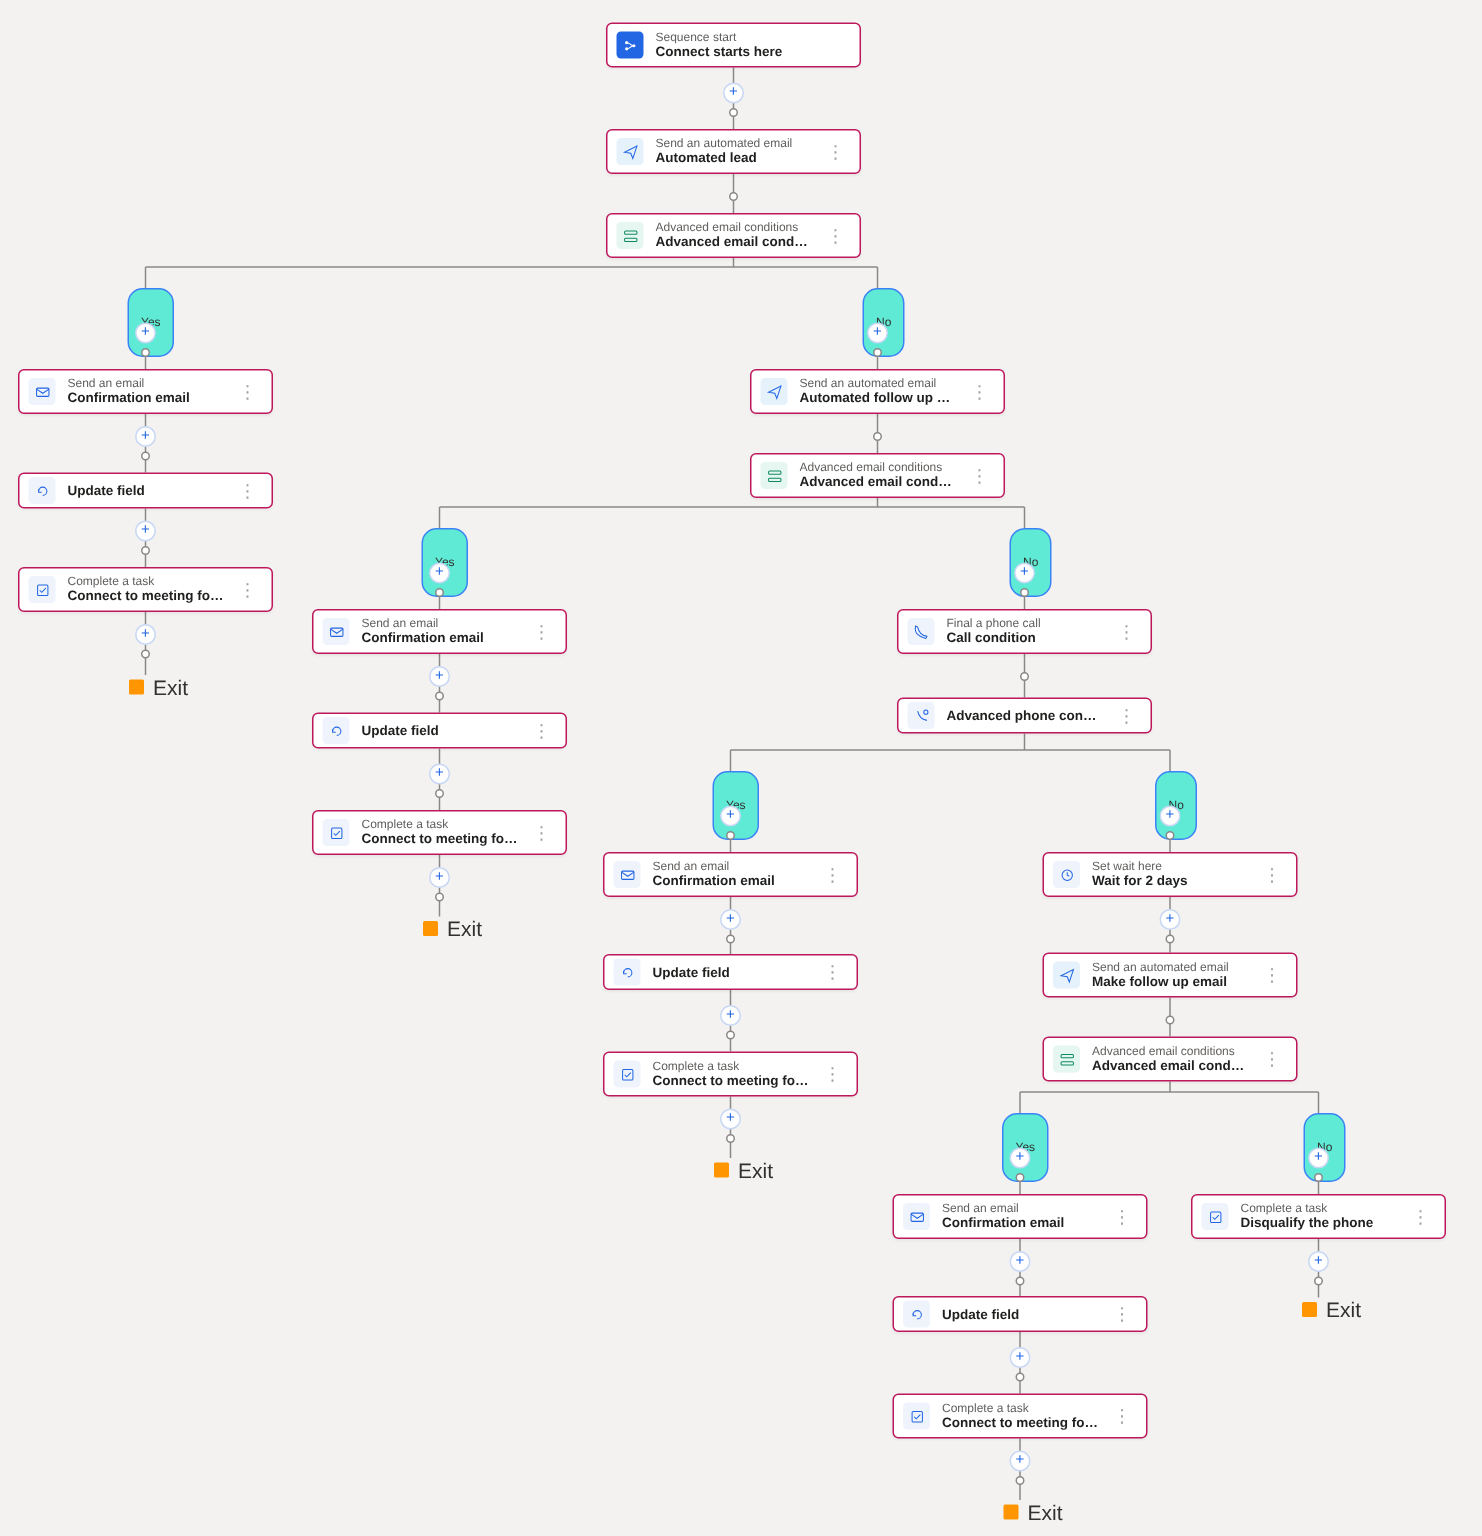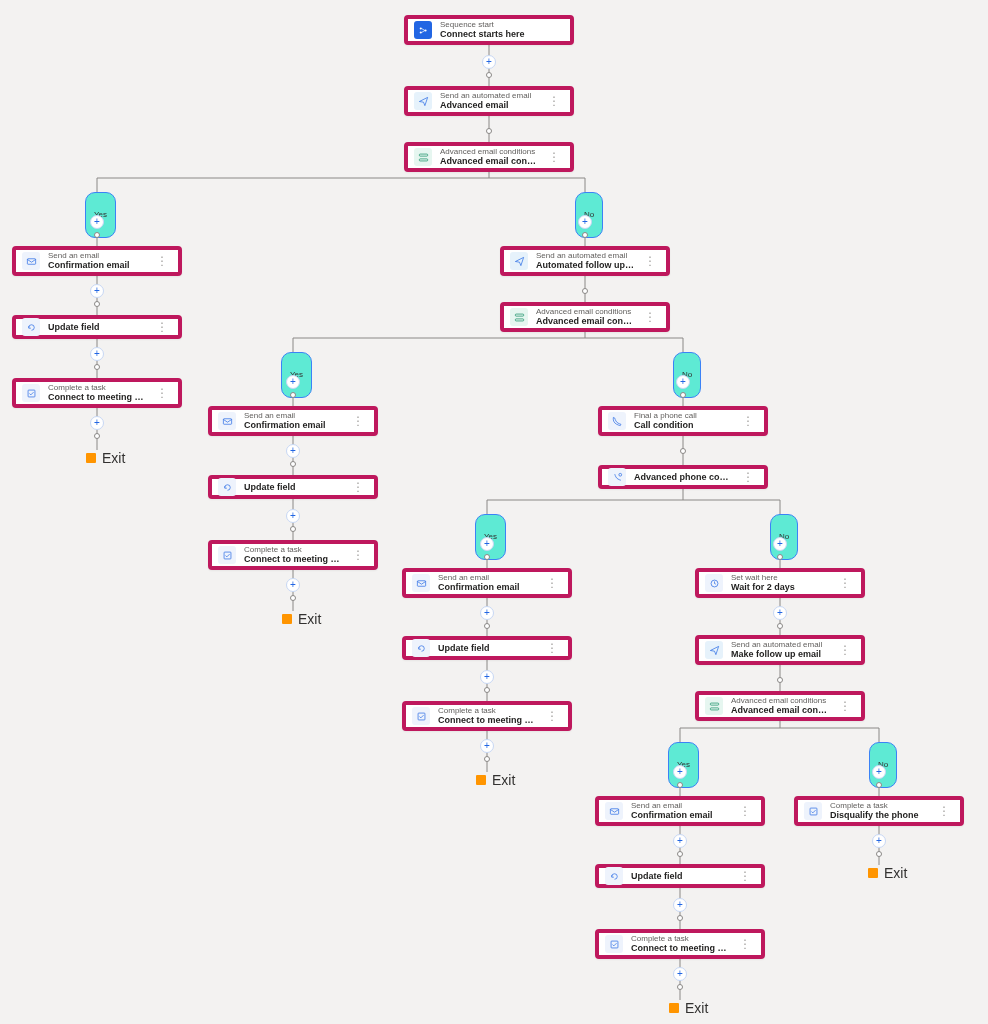--- a/index.html
+++ b/index.html
@@ -16,21 +16,21 @@
     overflow: hidden;
   }
   .canvas {
     position: relative;
     width: 988px;
     height: 1024px;
   }
   .card {
     position: absolute;
     background: #fff;
-    border: 4px solid #be185d;
+    border: 1px solid #be185d;
     border-radius: 4px;
     box-shadow: 0 1px 2px rgba(0,0,0,0.05);
     display: flex;
     align-items: center;
     padding: 6px 8px 6px 6px;
     gap: 8px;
     width: 170px;
     height: 30px;
   }
   .card.start .icon {
@@ -232,21 +232,21 @@
 <div class="dot" style="left:486px; top:72px;"></div>
 
 <div class="card" style="left:404px; top:86px;">
   <div class="icon" style="background:#e6f2fb;">
     <svg viewBox="0 0 16 16">
           <path d="M2 8 L14 2 L10 14 L8 9 Z" fill="none" stroke="#2266e3"></path>
         </svg>
   </div>
   <div class="txt">
     <span class="sub">Send an automated email</span>
-    <span class="main">Advanced email</span>
+    <span class="main">Automated lead</span>
   </div>
   <div class="more">⋮</div>
 </div>
 <div class="dot" style="left:486px; top:128px;"></div>
 
 <div class="card" style="left:404px; top:142px;">
   <div class="icon" style="background:#e6f6f0;">
     <svg viewBox="0 0 16 16">
           <rect x="2" y="3" width="12" height="3" rx="1" fill="none" stroke="#0b8a5f"></rect>
           <rect x="2" y="10" width="12" height="3" rx="1" fill="none" stroke="#0b8a5f"></rect>

